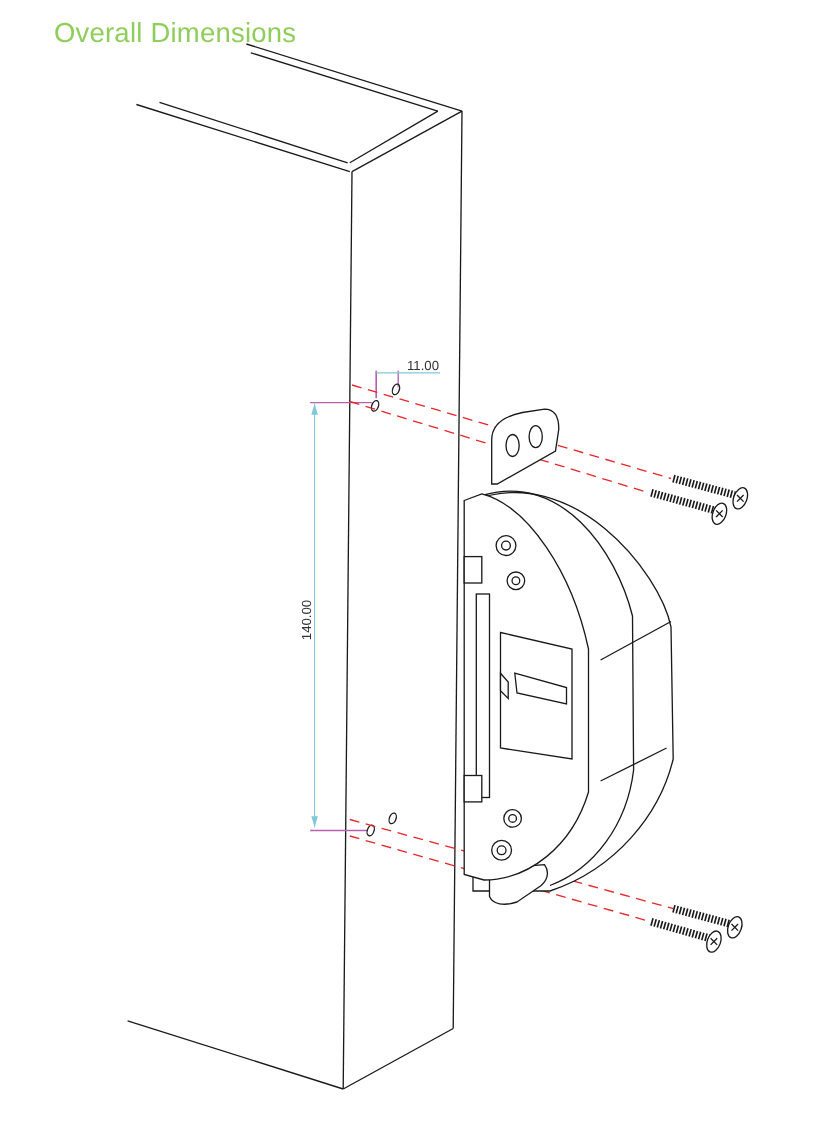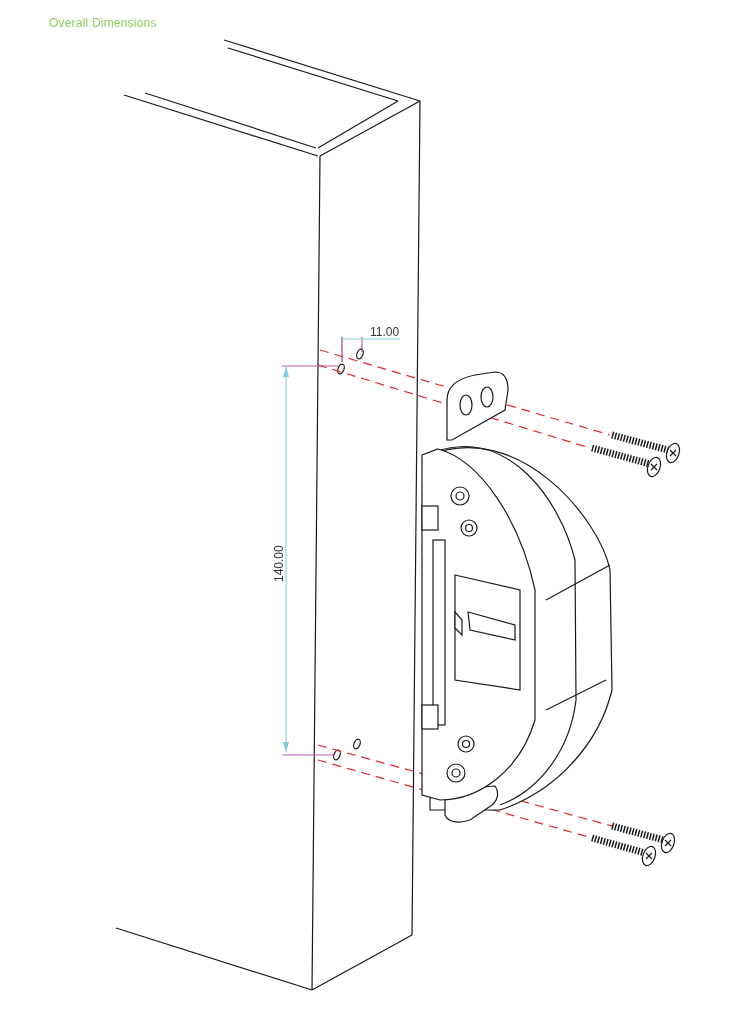--- a/index.html
+++ b/index.html
@@ -1,20 +1,20 @@
 <!DOCTYPE html>
 <html><head>
 <meta charset="utf-8">
 <style>
   html, body { margin: 0; padding: 0; background: #ffffff; }
   body { width: 750px; height: 1026px; position: relative; overflow: hidden; }
   .title {
     position: absolute; left: 49px; top: 16px;
     font-family: "Liberation Sans", sans-serif;
-    font-size: 12px; font-weight: 300; color: #8fce5a; letter-spacing: 0.2px;
+    font-size: 25px; font-weight: 300; color: #8fce5a; letter-spacing: 0.2px;
   }
   svg.drawing { position: absolute; left: 0; top: 0; }
   .dimtext { font-family: "Liberation Sans", sans-serif; font-size: 12px; fill: #333; }
 </style>
 </head>
 <body>
 
 <div class="title">Overall Dimensions</div>
 
 <svg class="drawing" width="750" height="1026" viewBox="0 0 750 1026">

